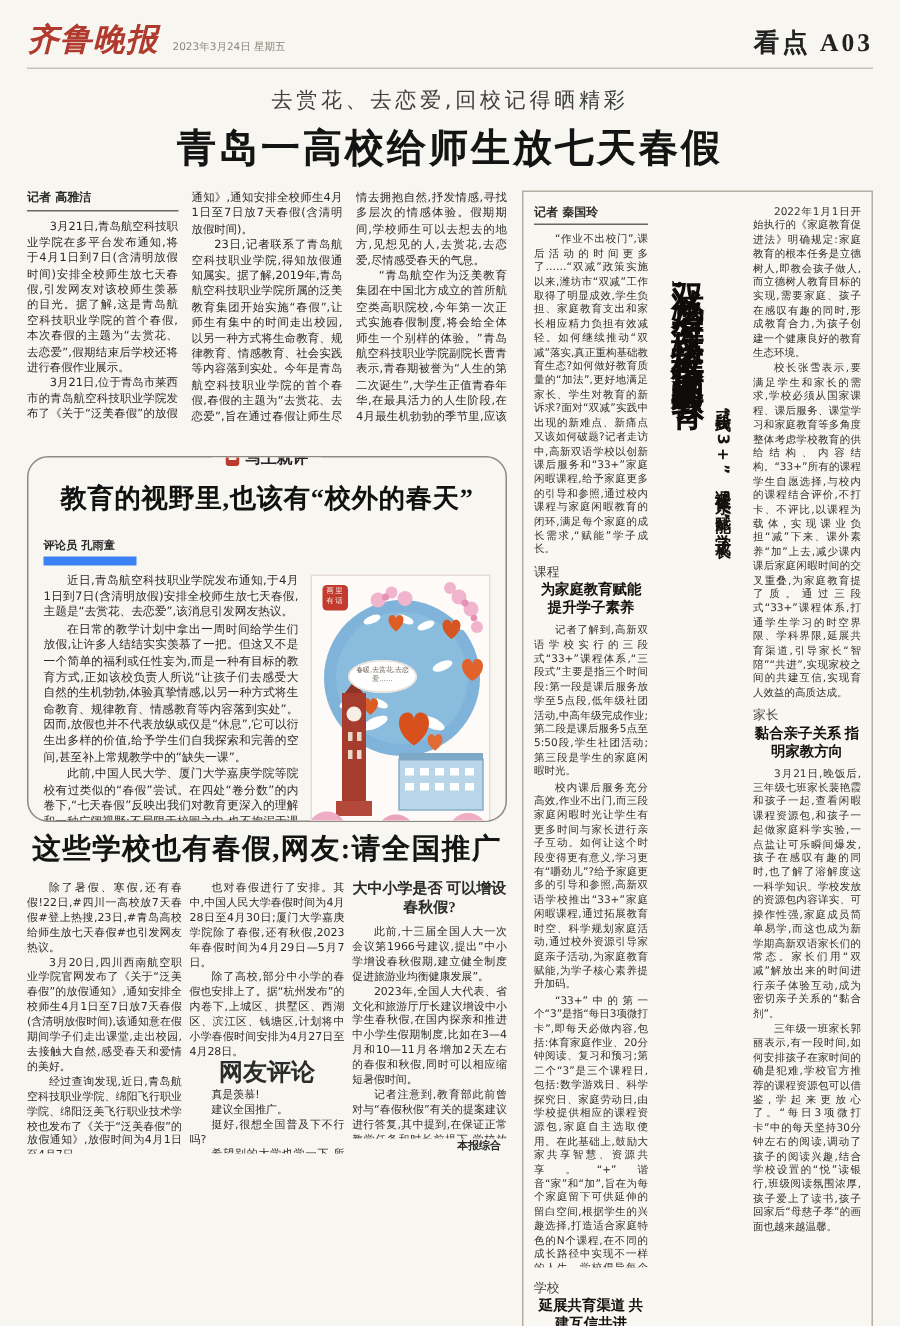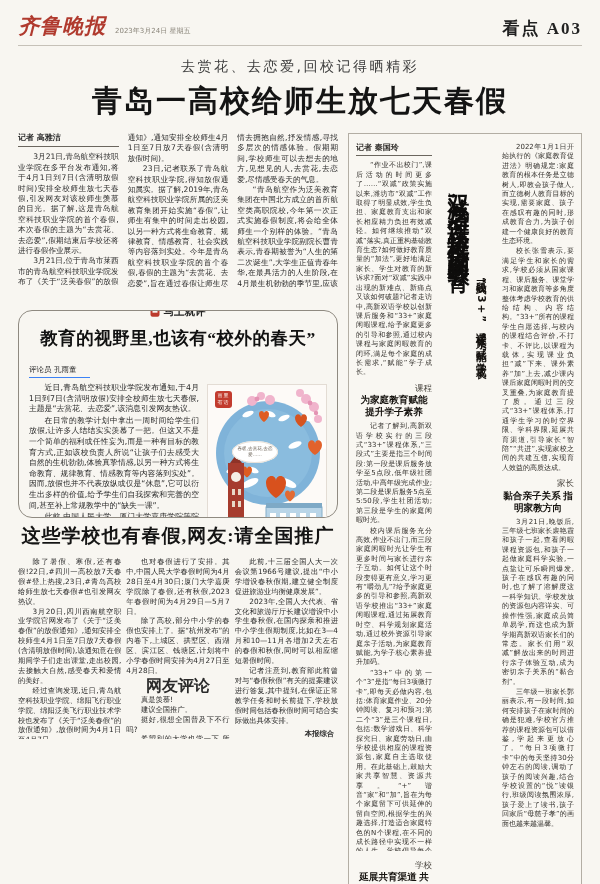--- a/index.html
+++ b/index.html
@@ -7,35 +7,35 @@
   .page{width:600px;height:884px;background:#f8f6f1;position:relative;overflow:hidden;color:#2b2b2b;box-sizing:border-box;padding:12px 18px 0;}
   
   .mast{display:flex;justify-content:space-between;align-items:flex-end;border-bottom:1.5px solid #c6c1b8;padding-bottom:5px;}
   .mast-left{display:flex;align-items:baseline;gap:9px;text-align:center;}
   .logo{font-family:"Liberation Serif",serif;font-weight:900;font-style:italic;color:#b03a2e;font-size:21px;letter-spacing:1px;}
   .mdate{font-size:7px;color:#8a8larger578;color:#8a857a;}
   .mdate{font-size:7px;color:#8a857a;}
   .mast-right{font-family:"Liberation Serif",serif;font-weight:700;font-size:17px;color:#222;letter-spacing:2px;}
   
   .kicker{text-align:center;font-size:14px;color:#3e3e3e;letter-spacing:2.5px;margin-top:12px;}
-  .main-head{font-family:Liberation Sans, sans-serif;text-align:center;font-size:30px;font-weight:900;color:#141414;letter-spacing:2px;margin:5px 0 11px;}
+  .main-head{font-family:Liberation Sans, sans-serif;text-align:center;font-size:26px;font-weight:900;color:#141414;letter-spacing:2px;margin:5px 0 11px;}
   
   .content{display:flex;gap:10px;align-items:flex-start;}
   .left-zone{width:320px;flex:none;}
   p{margin:0;text-indent:2em;}
   .byline{font-weight:700;font-size:8px;border-bottom:1px solid #6b665e;padding-bottom:3px;margin-bottom:5px;text-indent:0;}
   
   .cols3{column-count:3;column-gap:9px;height:164px;overflow:hidden;font-size:7.6px;line-height:10.4px;text-align:justify;}
   
-  .comment-box{position:relative;border:1.5px solid #8f8a81;border-radius:14px;margin-top:13px;height:208px;padding:13px 10px 6px;overflow:hidden;background:#f8f6f1;box-sizing:border-box;}
+  .comment-box{position:relative;border:1.5px solid #8f8a81;border-radius:14px;margin-top:13px;height:244px;padding:13px 10px 6px;overflow:hidden;background:#f8f6f1;box-sizing:border-box;}
   .box-label{position:absolute;top:-1px;left:50%;transform:translate(-50%,-38%);background:#f8f6f1;padding:0 9px;display:flex;align-items:center;gap:4px;font-weight:700;font-size:10.5px;color:#242424;}
   .comment-icon{width:9px;height:9px;background:#bb3a2c;border-radius:2px;display:inline-block;position:relative;}
   .comment-icon:after{content:"";position:absolute;left:2px;top:2px;width:5px;height:3px;background:#f8f6f1;}
   .comment-head{font-family:"Liberation Serif",serif;font-size:17.5px;font-weight:900;text-align:center;letter-spacing:0.5px;margin:2px 0 7px;color:#111;}
-  .comment-byline{font-size:7.5px;font-weight:400;border-bottom:1px solid #3b82f6;display:inline-block;padding:0 14px 2px 0;margin-bottom:5px;}
+  .comment-byline{font-size:7.5px;font-weight:700;border-bottom:6px solid #3b82f6;display:inline-block;padding:0 14px 2px 0;margin-bottom:5px;}
   .comment-body{font-size:7.8px;line-height:10.6px;text-align:justify;}
   .comment-body p{margin-bottom:1px;}
   
   .illo{float:right;width:118px;height:192px;margin:1px 0 3px 8px;position:relative;background:#fefcfa;border:1px solid #e3dcd4;overflow:hidden;}
   .stamp{position:absolute;left:7px;top:6px;width:17px;height:17px;background:#c23b2e;border-radius:3px;color:#f8e8e2;font-size:5px;line-height:7px;text-align:center;padding-top:1px;box-sizing:border-box;letter-spacing:1px;}
   .bubble{position:absolute;left:24px;top:56px;width:46px;height:22px;background:#fff;border-radius:50%;box-shadow:0 0 0 1px #e8e2da inset;display:flex;align-items:center;justify-content:center;text-align:center;font-size:4.6px;line-height:5.6px;color:#6b6257;padding:2px;box-sizing:border-box;}
   .illo-caption{position:absolute;right:4px;bottom:4px;font-size:5.8px;color:#99463b;font-weight:700;}
   
   .spring{margin-top:5px;}
   .spring-head{font-family:"Liberation Serif",serif;font-size:19px;font-weight:900;text-align:center;letter-spacing:1px;margin:0 0 8px;color:#141414;}
@@ -45,21 +45,21 @@
   .mini-head{font-family:"Liberation Serif",serif;font-size:16px;font-weight:700;text-align:center;margin:5px 0 4px;text-indent:0;}
   .mini-head2{font-family:"Liberation Serif",serif;font-size:10px;font-weight:700;text-align:center;line-height:12.5px;margin:0 0 4px;text-indent:0;}
   .sign{text-align:right;font-weight:700;padding-right:4px;}
   
   .right-box{flex:1;border:1px solid #b3aea4;background:#f9f7f2;height:776px;box-sizing:border-box;padding:9px 7px;display:flex;gap:5px;}
   .rcol{font-size:7px;line-height:9.4px;text-align:justify;color:#33302c;}
   .rcol p{margin-bottom:1px;}
   .rcol-left{width:76px;flex:none;display:flex;flex-direction:column;overflow:hidden;}
   .rflow{flex:1;overflow:hidden;}
   .rcol-right{flex:1;overflow:hidden;}
-  .seclabel{text-align:right;font-size:8.5px;color:#46423c;margin:6px 0 1px;}
+  .seclabel{text-align:left;font-size:8.5px;color:#46423c;margin:6px 0 1px;}
   .subhead{font-family:"Liberation Serif",serif;font-weight:700;font-size:9.6px;text-align:center;line-height:12px;margin:0 0 4px;color:#16130f;}
   .school-sec{margin-top:auto;padding-top:4px;}
   .vhwrap{width:60px;flex:none;display:flex;justify-content:center;gap:4px;}
   .vh-main{writing-mode:vertical-rl;font-family:"Liberation Serif",serif;font-weight:900;font-size:22px;letter-spacing:4px;color:#0e0d0c;margin-top:34px;line-height:1.1;}
   .vh-sub{writing-mode:vertical-rl;font-weight:700;font-size:10.5px;letter-spacing:2px;color:#14110e;margin-top:128px;line-height:1.25;}
   
   .foot-rule{border-top:1.2px solid #8d887e;margin-top:9px;}
   .credits{display:flex;gap:16px;font-size:6.5px;color:#5a564e;padding:5px 0 0 2px;}
 </style>
 </head>
@@ -222,20 +222,21 @@
               <div class="mini-head">网友评论</div>
               <p>真是羡慕!</p>
               <p>建议全国推广。</p>
               <p>挺好,很想全国普及下不行吗?</p>
               <p>希望别的大学也学一下,所以我们学校可以来个七天长假吗?</p>
 
             </div>
           </div>
           <div class="scol">
             <div class="sflow">
+              <div class="mini-head2">大中小学是否 可以增设春秋假?</div>
               <p>此前,十三届全国人大一次会议第1966号建议,提出“中小学增设春秋假期,建立健全制度促进旅游业均衡健康发展”。</p>
               <p>2023年,全国人大代表、省文化和旅游厅厅长建议增设中小学生春秋假,在国内探亲和推进中小学生假期制度,比如在3—4月和10—11月各增加2天左右的春假和秋假,同时可以相应缩短暑假时间。</p>
               <p>记者注意到,教育部此前曾对与“春假秋假”有关的提案建议进行答复,其中提到,在保证正常教学任务和时长前提下,学校放假时间包括春秋假时间可结合实际做出具体安排。</p>
             </div>
             <div class="sign">本报综合</div>
           </div>
         </div>
       </section>
     </div>
 

